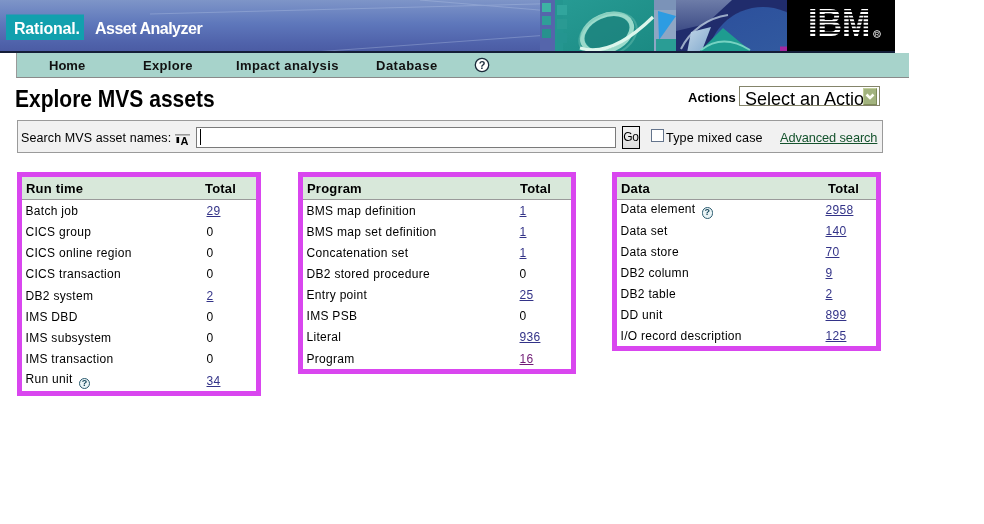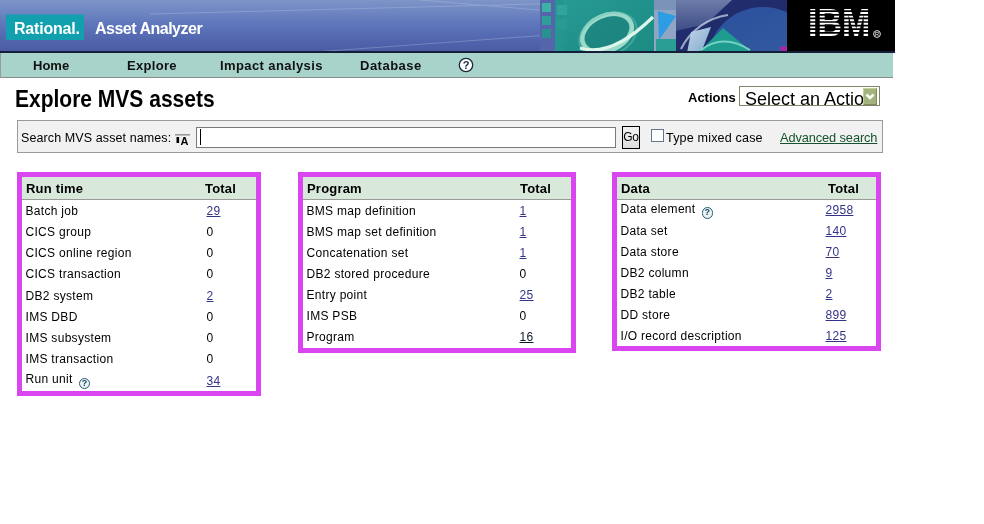--- a/index.html
+++ b/index.html
@@ -1,23 +1,23 @@
 <!DOCTYPE html>
 <html><head>
 <meta charset="utf-8">
 <style>
   html,body{margin:0;padding:0;background:#fff;}
   #page{position:relative;width:984px;height:524px;background:#fff;overflow:hidden;
         font-family:"Liberation Sans",sans-serif;color:#000;padding-left:7px;}
   .abs{position:absolute;}
   a{text-decoration:underline;}
   a.lnk{color:#333388;margin-top:36px;}
-  a.vis{color:#0f172a;text-align:right;}
-  
-  #nav{left:0;top:53px;width:892px;height:24px;background:#a7d3cb;border-bottom:1px solid #8a8a8a;border-left:1px solid #9a9a9a;}
+  a.vis{color:#701a75;text-align:right;}
+  
+  #nav{left:16px;top:53px;width:892px;height:24px;background:#a7d3cb;border-bottom:1px solid #8a8a8a;border-left:1px solid #9a9a9a;}
   .navitem{position:absolute;top:5px;font-size:13px;font-weight:bold;color:#111;}
   
   #h1{left:15px;top:86.5px;font-size:24px;line-height:24px;font-weight:bold;transform:scaleX(0.875);transform-origin:0 0;white-space:nowrap;}
   #actions{left:688px;top:90px;font-size:13px;font-weight:bold;text-align:center;}
   #selectbox{left:739px;top:86px;width:139px;height:18px;background:#fff;border:1px solid #84846a;}
   #selecttext{left:745px;top:89px;font-size:18px;}
   #selectbtn{left:863px;top:88px;width:12px;height:15px;background:#a2b37e;border:1px solid #7e8c58;
              border-top-color:#c2cf9a;border-left-color:#c2cf9a;}
   
   #sbar{left:17px;top:120px;width:864px;height:31px;background:#f1f1f1;border:1px solid #9a9a9a;}
@@ -241,20 +241,24 @@
         </tr>
     <tr>
           <td>Entry point</td>
           <td><a class="lnk" href="#">25</a></td>
         </tr>
     <tr>
           <td>IMS PSB</td>
           <td>0</td>
         </tr>
     <tr>
+          <td>Literal</td>
+          <td><a class="lnk" href="#">936</a></td>
+        </tr>
+    <tr>
           <td>Program</td>
           <td><a class="vis" href="#">16</a></td>
         </tr>
   </tbody>
     </table>
 
   <table id="t3" class="t">
     <tbody>
         <tr>
           <th style="width:201px;">Data</th>
@@ -274,21 +278,21 @@
         </tr>
     <tr>
           <td>DB2 column</td>
           <td><a class="lnk" href="#">9</a></td>
         </tr>
     <tr>
           <td>DB2 table</td>
           <td><a class="lnk" href="#">2</a></td>
         </tr>
     <tr>
-          <td>DD store</td>
+          <td>DD unit</td>
           <td><a class="lnk" href="#">899</a></td>
         </tr>
     <tr>
           <td>I/O record description</td>
           <td><a class="lnk" href="#">125</a></td>
         </tr>
   </tbody>
     </table>
 </div>
 

